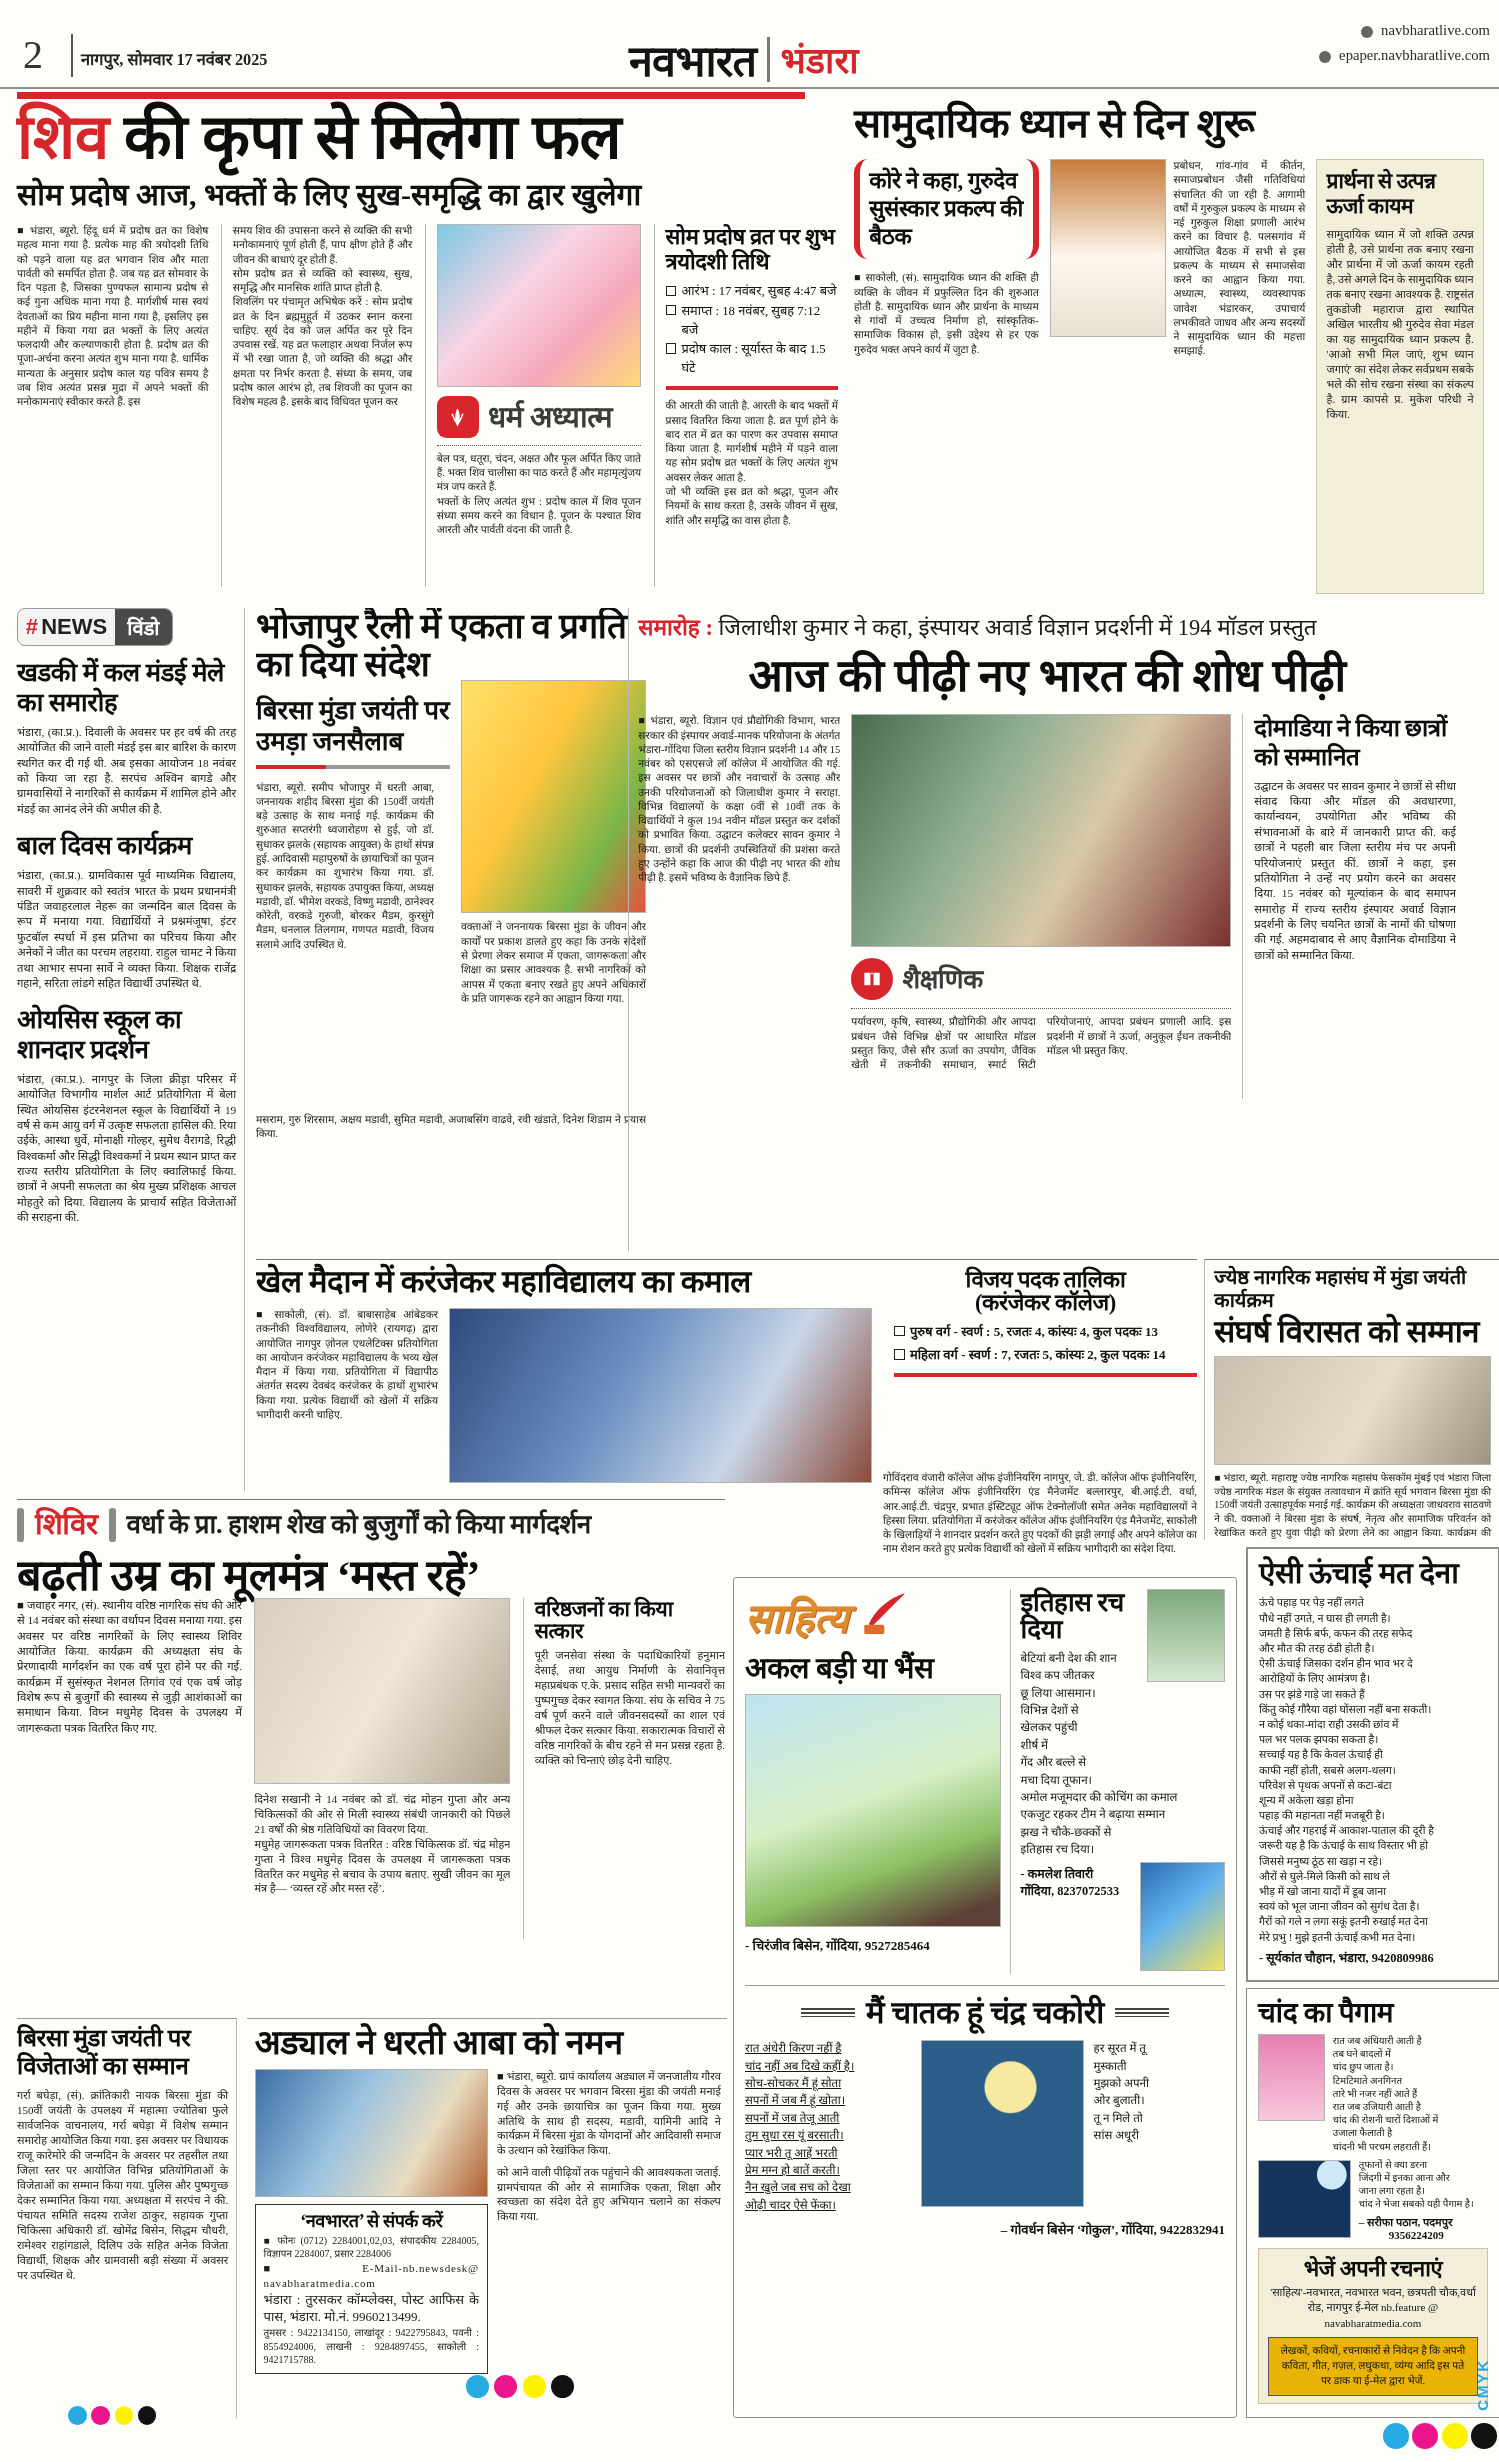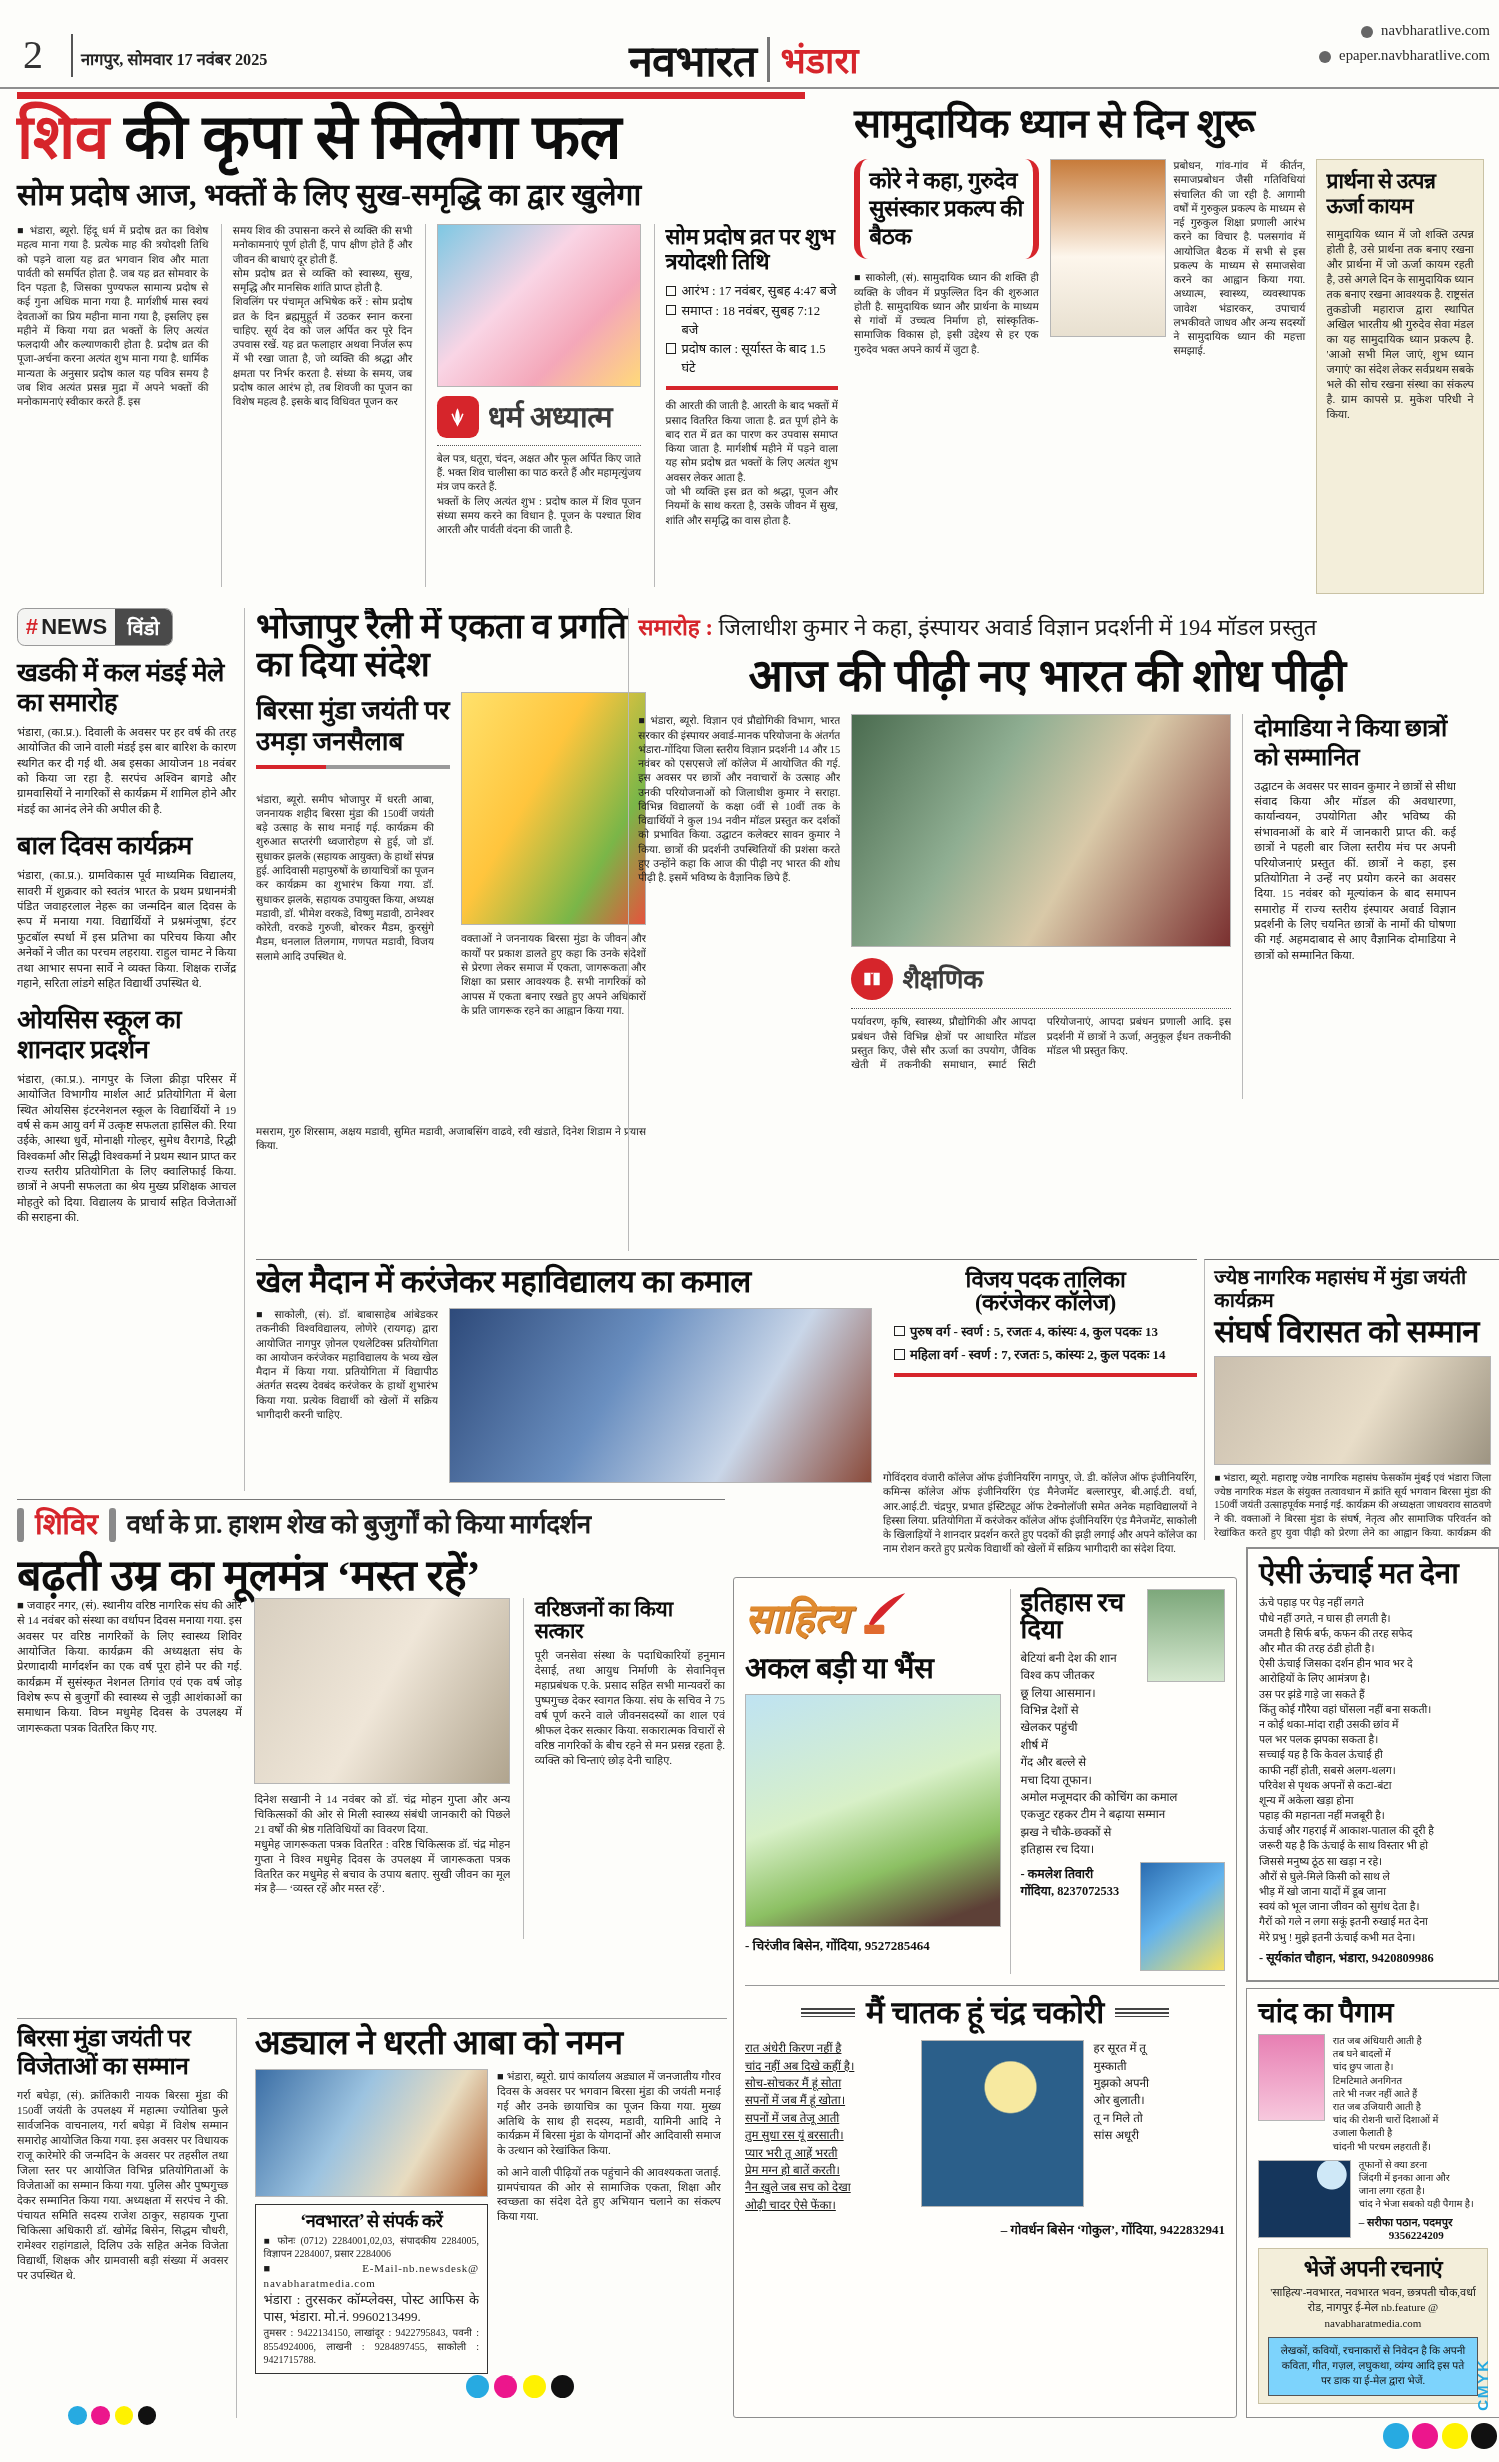--- a/index.html
+++ b/index.html
@@ -139,21 +139,21 @@
     <div class="body" style="margin-top:7.8px;font-size:11.3px;">भंडारा, (का.प्र.). नागपुर के जिला क्रीड़ा परिसर में आयोजित विभागीय मार्शल आर्ट प्रतियोगिता में बेला स्थित ओयसिस इंटरनेशनल स्कूल के विद्यार्थियों ने 19 वर्ष से कम आयु वर्ग में उत्कृष्ट सफलता हासिल की. रिया उईके, आस्था धुर्वे, मोनाक्षी गोल्हर, सुमेध वैरागडे, रिद्धी विश्वकर्मा और सिद्धी विश्वकर्मा ने प्रथम स्थान प्राप्त कर राज्य स्तरीय प्रतियोगिता के लिए क्वालिफाई किया. छात्रों ने अपनी सफलता का श्रेय मुख्य प्रशिक्षक आचल मोहतुरे को दिया. विद्यालय के प्राचार्य सहित विजेताओं की सराहना की.</div>
   </div>
 
   <div class="abs" style="left:256px;top:608px;width:390px;height:644px;overflow:hidden;">
     <div class="hl" style="font-size:35px;line-height:1.08;">भोजापुर रैली में एकता व प्रगति का दिया संदेश</div>
     <div class="subhl" style="font-size:26px;width:194px;margin-top:11px;line-height:1.2;">बिरसा मुंडा जयंती पर उमड़ा जनसैलाब</div>
     <div style="display:flex;margin-top:7.8px;width:194px;">
       <span style="height:3.9px;background:#d6252b;width:70px;"></span>
         <span style="height:3.9px;background:#9a9a9a;flex:1;"></span>
     </div>
-    <div style="display:flex;gap:27px;margin-top:24px;">
+    <div style="display:flex;gap:27px;margin-top:12px;">
       <div class="body" style="width:194px;height:326px;overflow:hidden;">भंडारा, ब्यूरो. समीप भोजापुर में धरती आबा, जननायक शहीद बिरसा मुंडा की 150वीं जयंती बड़े उत्साह के साथ मनाई गई. कार्यक्रम की शुरुआत सप्तरंगी ध्वजारोहण से हुई, जो डॉ. सुधाकर झलके (सहायक आयुक्त) के हाथों संपन्न हुई. आदिवासी महापुरुषों के छायाचित्रों का पूजन कर कार्यक्रम का शुभारंभ किया गया. डॉ. सुधाकर झलके, सहायक उपायुक्त किया, अध्यक्ष मडावी, डॉ. भीमेश वरकडे, विष्णु मडावी, ठानेश्वर कोरेती, वरकडे गुरुजी, बोरकर मैडम, कुरसुंगे मैडम, धनलाल तिलगाम, गणपत मडावी, विजय सलामे आदि उपस्थित थे.</div>
       <div>
         <div class="photo" style="width:185px;height:233px;background:linear-gradient(120deg,#ffe16b,#ffc53d 40%,#7ab648 75%,#e5533d);margin-top:-101px;"></div>
         <div class="body" style="width:185px;margin-top:7.8px;height:186px;overflow:hidden;">वक्ताओं ने जननायक बिरसा मुंडा के जीवन और कार्यों पर प्रकाश डालते हुए कहा कि उनके संदेशों से प्रेरणा लेकर समाज में एकता, जागरूकता और शिक्षा का प्रसार आवश्यक है. सभी नागरिकों को आपस में एकता बनाए रखते हुए अपने अधिकारों के प्रति जागरूक रहने का आह्वान किया गया.</div>
       </div>
     </div>
     <div class="body" style="margin-top:6.2px;">मसराम, गुरु शिरसाम, अक्षय मडावी, सुमित मडावी, अजाबसिंग वाढवे, रवी खंडाते, दिनेश शिडाम ने प्रयास किया.</div>
   </div>
 
   <div class="abs" style="left:628px;top:608px;width:828px;height:643px;border-left:0.8px solid #b9b9b9;padding-left:9.3px;box-sizing:border-box;overflow:hidden;">
@@ -348,21 +348,21 @@
 जिंदगी में इनका आना और
 जाना लगा रहता है।
 चांद ने भेजा सबको यही पैगाम है।</div>
         <div class="attr" style="font-size:11px;margin-top:3.1px;">– सरीफा पठान, पदमपुर</div>
         <div class="attr" style="font-size:11px;text-align:center;">9356224209</div>
       </div>
     </div>
     <div class="creambox" style="margin-top:7.8px;padding:7.8px 9.3px;">
       <div class="hl" style="font-size:22px;text-align:center;">भेजें अपनी रचनाएं</div>
       <div style="font-size:11px;text-align:center;margin-top:4.7px;line-height:1.4;">'साहित्य'-नवभारत, नवभारत भवन, छत्रपती चौक,वर्धा रोड, नागपुर ई-मेल nb.feature @ navabharatmedia.com</div>
-      <div style="border:1.6px solid #555;background:#7dd3fc;padding:6.2px;margin-top:6.2px;font-size:10.5px;text-align:center;line-height:1.4;">लेखकों, कवियों, रचनाकारों से निवेदन है कि अपनी कविता, गीत, गज़ल, लघुकथा, व्यंग्य आदि इस पते पर डाक या ई-मेल द्वारा भेजें.</div>
+      <div style="border:1.6px solid #555;background:#eab308;padding:6.2px;margin-top:6.2px;font-size:10.5px;text-align:center;line-height:1.4;">लेखकों, कवियों, रचनाकारों से निवेदन है कि अपनी कविता, गीत, गज़ल, लघुकथा, व्यंग्य आदि इस पते पर डाक या ई-मेल द्वारा भेजें.</div>
     </div>
   </div>
 
   <div class="abs" style="left:17px;top:2018px;width:220px;height:400px;border-top:0.8px solid #999;border-right:0.8px solid #b9b9b9;padding:6.2px 7.8px 0 0;box-sizing:border-box;overflow:hidden;">
     <div class="hl" style="font-size:24px;line-height:1.15;">बिरसा मुंडा जयंती पर विजेताओं का सम्मान</div>
     <div class="body" style="margin-top:7.8px;font-size:11px;">गर्रा बघेड़ा, (सं). क्रांतिकारी नायक बिरसा मुंडा की 150वीं जयंती के उपलक्ष्य में महात्मा ज्योतिबा फुले सार्वजनिक वाचनालय, गर्रा बघेड़ा में विशेष सम्मान समारोह आयोजित किया गया. इस अवसर पर विधायक राजू कारेमोरे की जन्मदिन के अवसर पर तहसील तथा जिला स्तर पर आयोजित विभिन्न प्रतियोगिताओं के विजेताओं का सम्मान किया गया. पुलिस और पुष्पगुच्छ देकर सम्मानित किया गया. अध्यक्षता में सरपंच ने की. पंचायत समिति सदस्य राजेश ठाकुर, सहायक गुप्ता चिकित्सा अधिकारी डॉ. खोमेंद्र बिसेन, सिद्धम चौधरी, रामेश्वर राहांगडाले, दिलिप उके सहित अनेक विजेता विद्यार्थी, शिक्षक और ग्रामवासी बड़ी संख्या में अवसर पर उपस्थित थे.</div>
   </div>
 
   <div class="abs" style="left:247px;top:2018px;width:480px;height:400px;border-top:0.8px solid #999;padding:6.2px 6.2px 0 7.8px;box-sizing:border-box;overflow:hidden;">
     <div class="hl" style="font-size:34px;">अड्याल ने धरती आबा को नमन</div>

